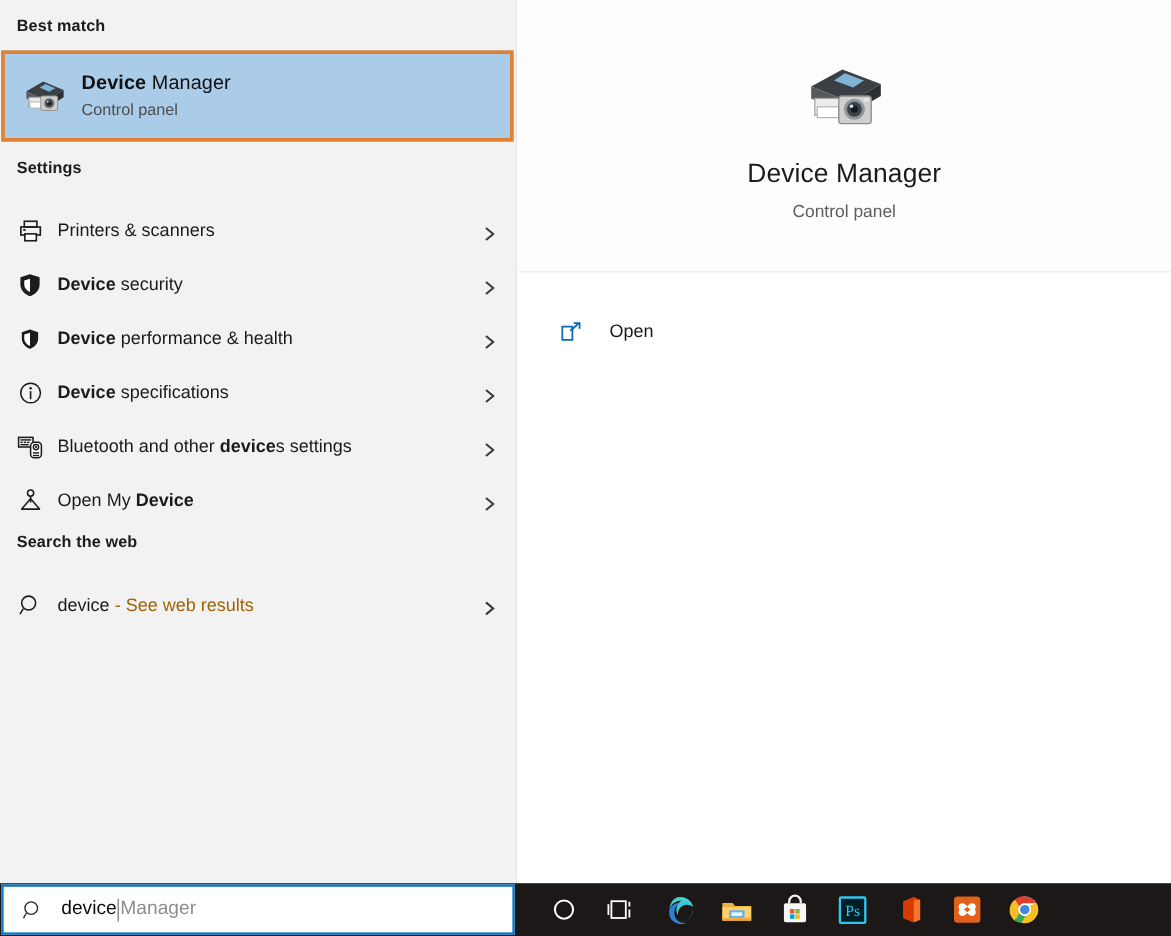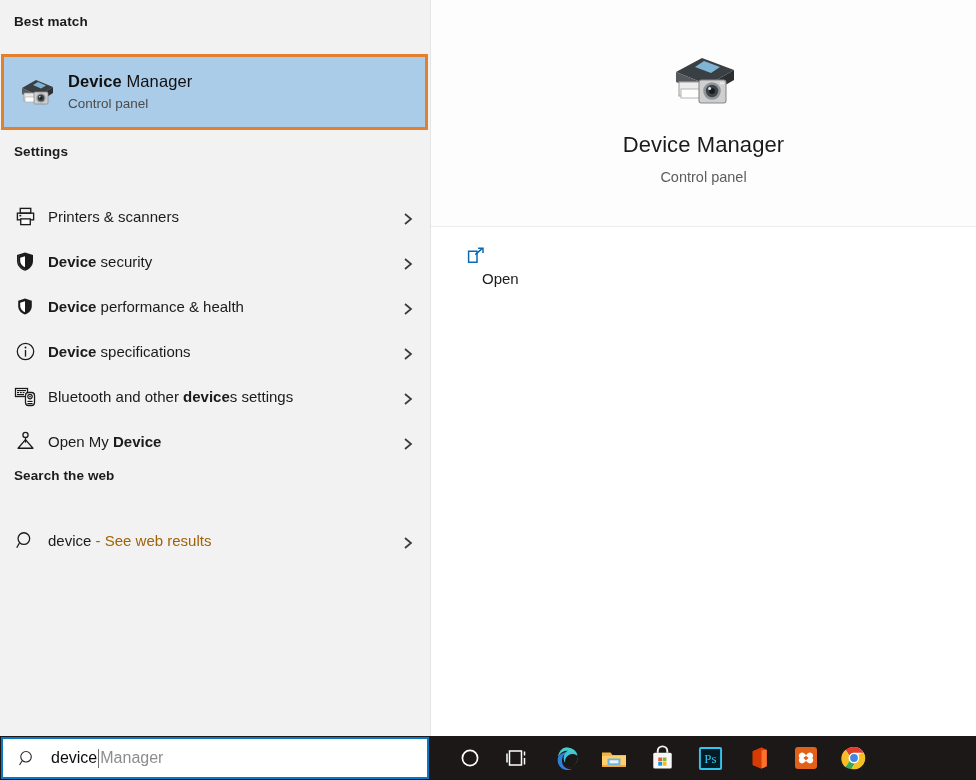--- a/index.html
+++ b/index.html
@@ -38,21 +38,21 @@
     border-right: 1px solid #e4e4e4;
     position: relative;
     box-sizing: border-box;
     overflow: hidden;
   }
 
   .group-header {
     font-size: 13.5px;
     font-weight: bold;
     color: #1b1b1b;
-    padding: 0 0 12px 14px;
+    padding: 0 0 0 14px;
     letter-spacing: 0.1px;
     display: flex;
     align-items: center;
   }
   .group-header.best { height: 42px; }
   .group-header.settings { height: 38px; margin-top: 2px; }
   .group-header.web { height: 38px; margin-top: 4px; }
 
   
   .best-tile {
@@ -164,24 +164,23 @@
   .preview-sub {
     font-size: 14.5px;
     color: #5d5d5d;
     margin-top: 10px;
     line-height: 18px;
   }
   .actions { padding-top: 16px; }
   .action-row {
     height: 44px;
     display: flex;
-    align-items: flex-start;
+    align-items: flex-end;
     padding-left: 32px;
     cursor: default;
-    flex-direction: column;
   }
   .action-icon {
     width: 26px;
     flex: 0 0 26px;
     display: flex;
     align-items: center;
     justify-content: center;
   }
   .action-label {
     font-size: 15px;

